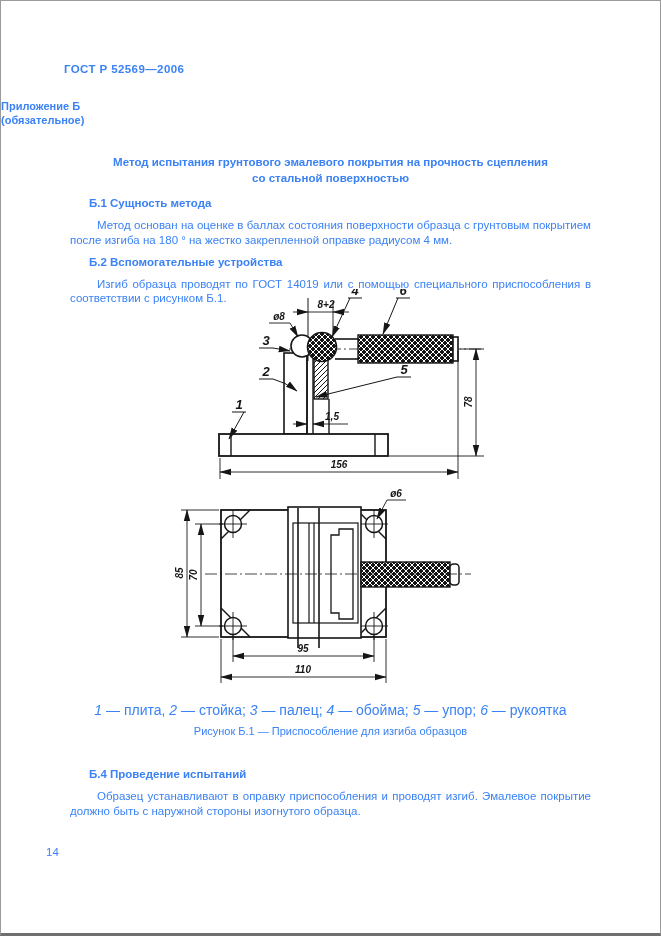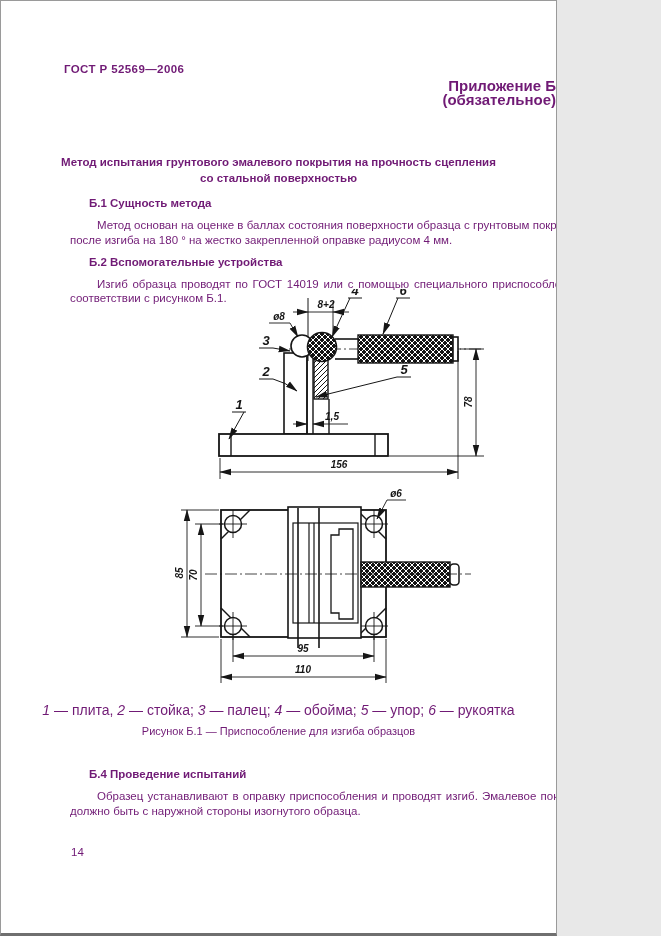--- a/index.html
+++ b/index.html
@@ -1,33 +1,33 @@
 <!DOCTYPE html>
 <html><head>
 <meta charset="utf-8">
 <style>
   html,body{margin:0;padding:0;background:#e8e8e8;}
   .page{
-    position:relative;width:557px;height:936px;background:#fff;
+    position:relative;width:661px;height:936px;background:#fff;
     box-sizing:border-box;border:1px solid #9a9a9a;border-bottom:3px solid #6f6f6f;
-    font-family:"Liberation Sans", sans-serif;color:#701a75;overflow:hidden;
+    font-family:"Liberation Sans", sans-serif;color:#3b82f6;overflow:hidden;
   }
   .doc-code{position:absolute;left:63px;top:62px;font-size:11.5px;font-weight:bold;letter-spacing:.4px;}
-  .appendix{position:absolute;left:0;top:78px;width:100%;text-align:right;font-size:15px;font-weight:bold;line-height:14px;}
+  .appendix{position:absolute;left:0;top:98px;width:100%;text-align:left;font-size:11px;font-weight:bold;line-height:14px;}
   .doc-title{position:absolute;left:0;top:154px;width:100%;text-align:center;font-size:11.5px;font-weight:bold;line-height:15.5px;}
   .tblock{position:absolute;left:61px;width:537px;font-size:11.5px;line-height:14.3px;text-align:justify;}
   .tblock.upper{top:195px;}
   .tblock.lower{top:766px;}
   .sec-h{font-weight:bold;text-indent:27px;text-align:left;}
   .tblock p{margin:8px;text-indent:27px;}
   .fig-svg{position:absolute;left:140px;top:288px;}
   .legend{position:absolute;left:0;top:701px;width:100%;text-align:center;font-size:14px;white-space:pre-wrap;}
   .legend i{font-style:italic;}
   .fig-caption{position:absolute;left:0;top:724px;width:100%;text-align:center;font-size:11px;}
-  .page-num{position:absolute;left:70px;top:845px;font-size:11.5px;text-align:center;}
+  .page-num{position:absolute;left:45px;top:845px;font-size:11.5px;text-align:center;}
   .dimtxt{font-family:"Liberation Sans",sans-serif;font-size:10px;font-weight:bold;font-style:italic;fill:#161616;}
   .callout{font-family:"Liberation Sans",sans-serif;font-size:13px;font-weight:bold;font-style:italic;fill:#161616;}
 </style>
 </head>
 <body>
 
 <div class="page">
 
   <div class="doc-code">ГОСТ Р 52569—2006</div>
 

